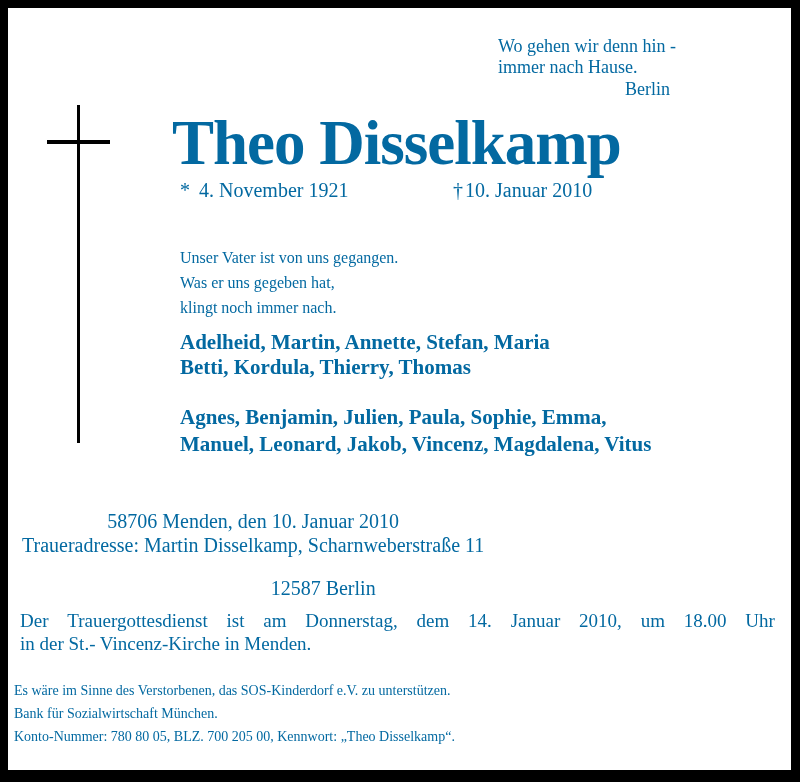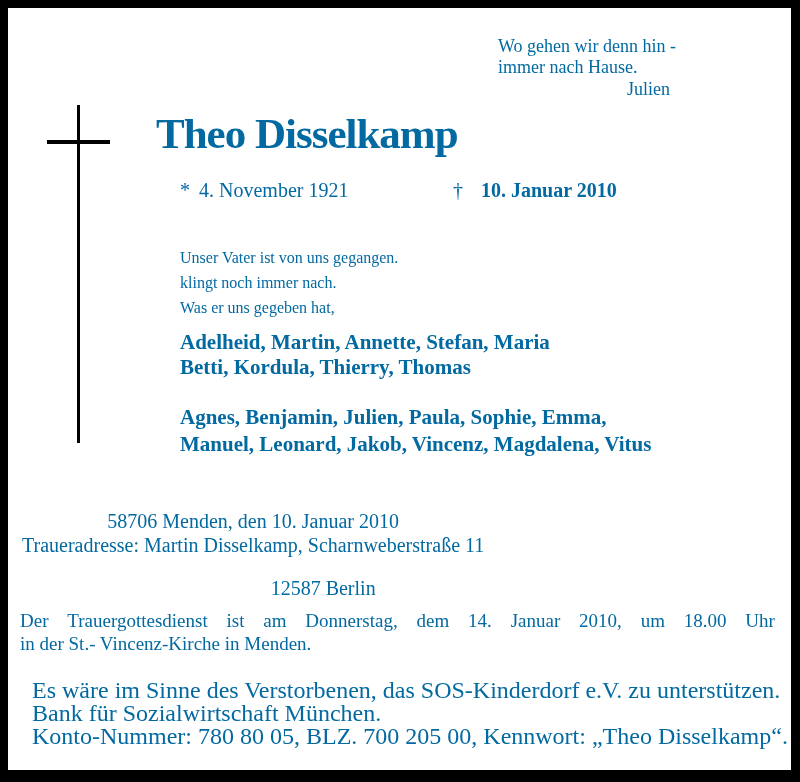--- a/index.html
+++ b/index.html
@@ -28,86 +28,86 @@
   .epigraph .line { white-space: nowrap; }
   .epigraph .attribution { text-align: right; margin-top: 1px; }
 
   
   .cross-v { position: absolute; left: 69px; top: 97px;  width: 3px;  height: 338px; background: #000; }
   .cross-h { position: absolute; left: 39px; top: 132px; width: 63px; height: 4px;  background: #000; }
 
   
   .deceased-name {
     position: absolute;
-    left: 148px; top: 104px;
+    left: 164px; top: 104px;
     margin: 0;
-    font-size: 43px;
+    font-size: 63px;
     line-height: 1;
     font-weight: bold;
     white-space: nowrap;
     letter-spacing: -1px;
   }
 
   
   .dates { position: absolute; left: 172px; top: 170px; width: 470px; height: 24px; font-size: 20px; line-height: 24px; }
   .birth { position: absolute; left: 0; white-space: nowrap; }
   .death { position: absolute; left: 273px; white-space: nowrap; }
   .birth .date { margin-left: 9px; }
-  .death .date { margin-left: 18px; font-weight: bold; }
+  .death .date { margin-left: 2px; }
 
   
   .verse { position: absolute; left: 172px; top: 237px; font-size: 16px; line-height: 25px; }
 
   
   .family        { position: absolute; left: 172px; top: 322px; font-size: 21px; font-weight: bold; line-height: 25px; white-space: nowrap; }
   .grandchildren { position: absolute; left: 172px; top: 396px; font-size: 21px; font-weight: bold; line-height: 27px; white-space: nowrap; }
 
   
   .address-block { position: absolute; left: 14px; top: 501px; font-size: 20px; line-height: 24px; white-space: nowrap; text-align: center; }
   .address-block .indent { padding-left: 140px; margin-top: 19px; }
 
   
   .service { position: absolute; left: 12px; top: 601px; width: 755px; font-size: 19px; line-height: 23px; }
   .service .justified { display: flex; justify-content: space-between; text-align: center; }
   .service .justified span { white-space: nowrap; }
 
   
-  .donation { position: absolute; left: 24px; top: 671px; font-size: 24px; line-height: 23px; white-space: nowrap; }
+  .donation { position: absolute; left: 6px; top: 671px; font-size: 14px; line-height: 23px; white-space: nowrap; }
 </style>
 </head>
 <body>
 
 <div class="page">
 
   <div class="epigraph">
     <div class="line">Wo gehen wir denn hin -</div>
     <div class="line">immer nach Hause.</div>
-    <div class="attribution">Julien</div>
+    <div class="attribution">Berlin</div>
   </div>
 
   <div>
     <div class="cross-v"></div>
     <div class="cross-h"></div>
   </div>
 
   <h1 class="deceased-name">Theo Disselkamp</h1>
 
   <div class="dates">
     <span class="birth">
       <span>*</span><span class="date">4. November 1921</span>
     </span>
     <span class="death">
       <span>†</span><span class="date">10. Januar 2010</span>
     </span>
   </div>
 
   <div class="verse">
     <div>Unser Vater ist von uns gegangen.</div>
+    <div>Was er uns gegeben hat,</div>
     <div>klingt noch immer nach.</div>
-    <div>Was er uns gegeben hat,</div>
   </div>
 
   <div class="family">
     <div>Adelheid, Martin, Annette, Stefan, Maria</div>
     <div>Betti, Kordula, Thierry, Thomas</div>
   </div>
 
   <div class="grandchildren">
     <div>Agnes, Benjamin, Julien, Paula, Sophie, Emma,</div>
     <div>Manuel, Leonard, Jakob, Vincenz, Magdalena, Vitus</div>

